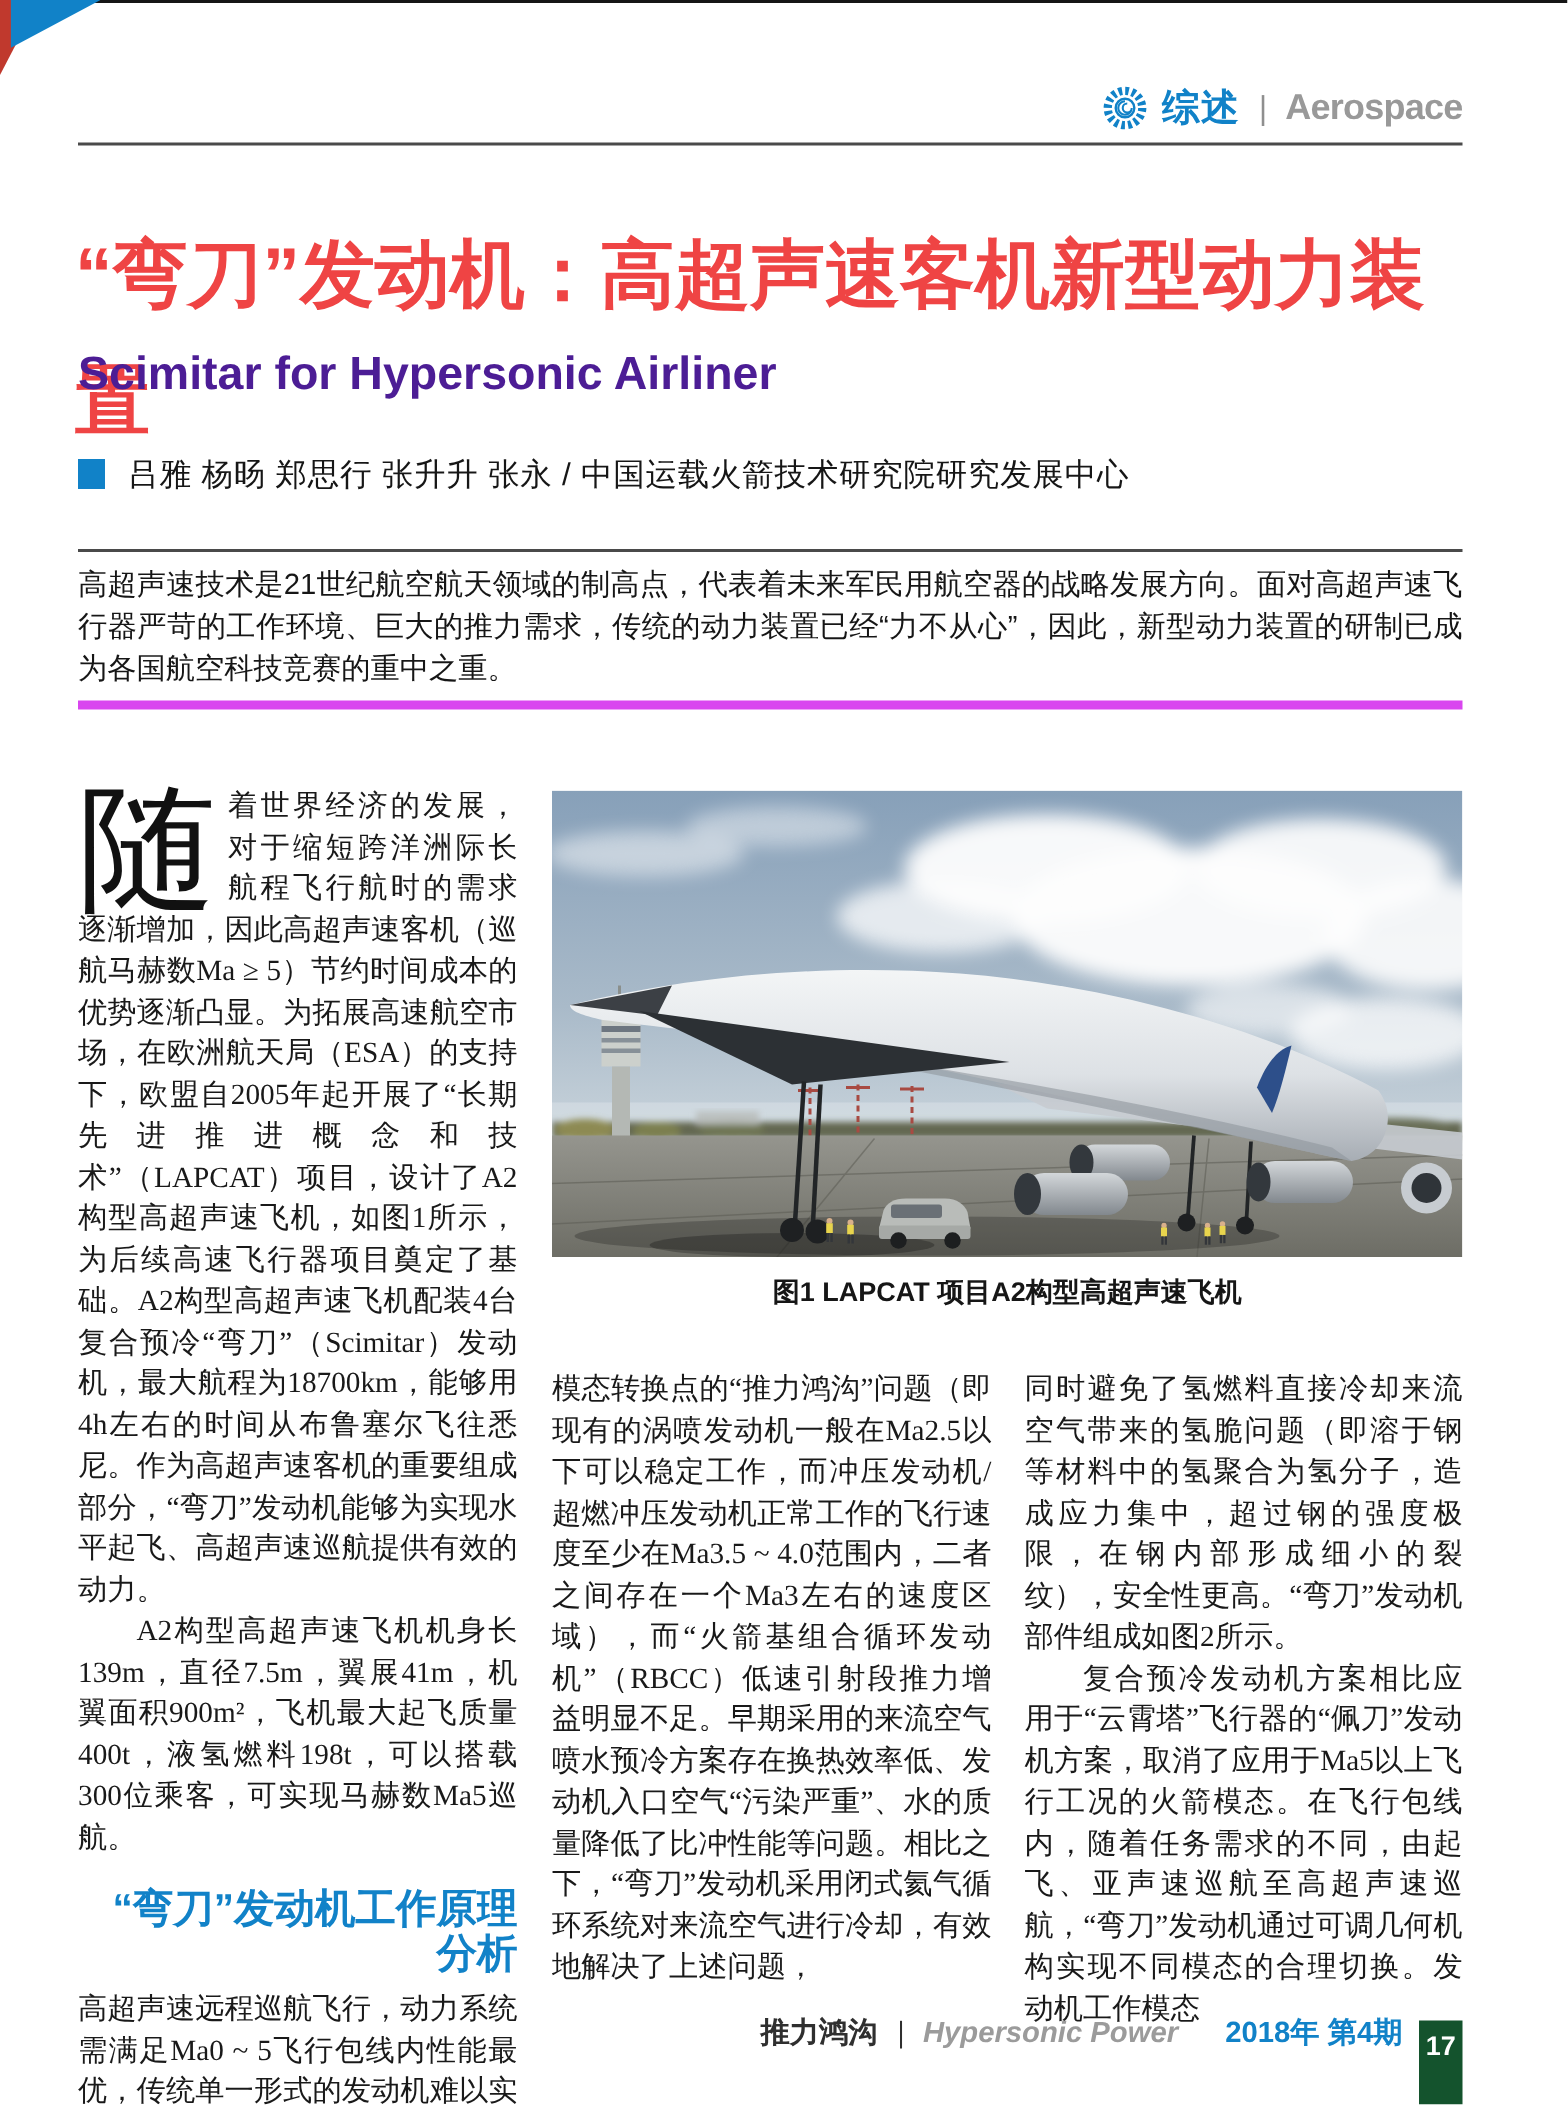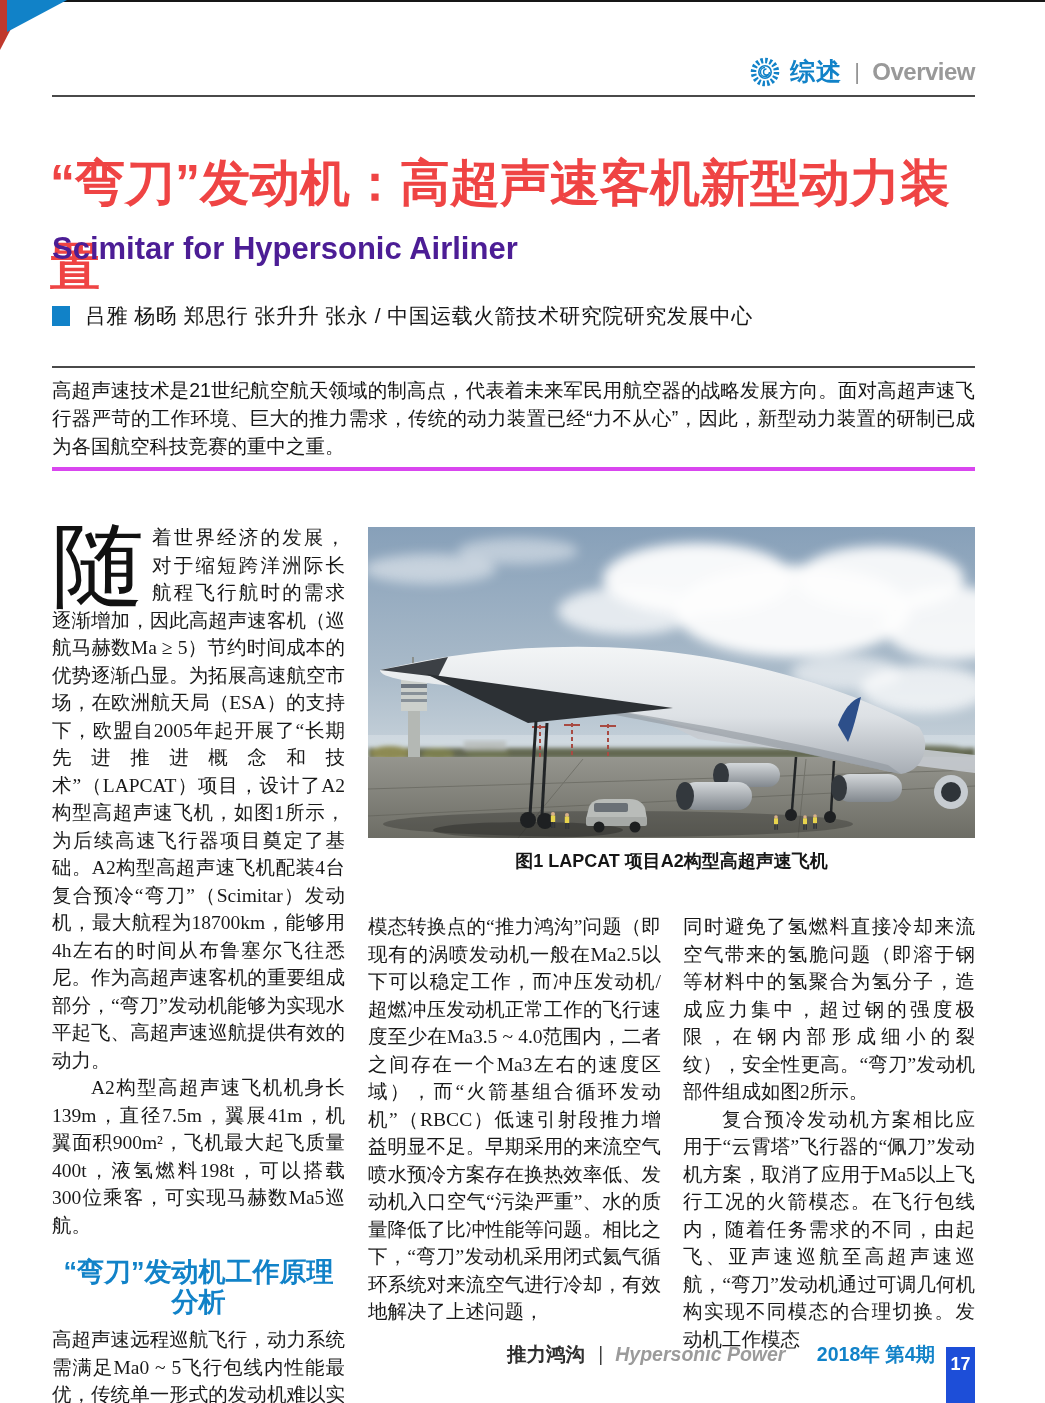--- a/index.html
+++ b/index.html
@@ -22,67 +22,67 @@
   .rule-top{position:absolute;top:95px;left:52px;width:923px;height:2px;background:#4a4a4a;}
   
   .title-cn{position:absolute;top:141px;left:50px;width:930px;font-size:50px;line-height:84px;
     font-weight:bold;color:#ef4444;letter-spacing:0;}
   .title-en{position:absolute;top:231px;left:52px;font-size:31px;font-weight:bold;color:#4c1d95;}
   .byline{position:absolute;top:302px;left:52px;display:flex;align-items:center;gap:15px;}
   .byline-bullet{width:18px;height:20px;background:#1182c8;flex:0 0 auto;}
   .byline-text{font-size:21px;color:#161616;letter-spacing:0.5px;}
   
   .abstract{position:absolute;top:366px;left:52px;width:923px;
-    border-top:2px solid #4a4a4a;border-bottom:4px solid #d946ef;
+    border-top:2px solid #4a4a4a;border-bottom:6px solid #d946ef;
     padding:8px 0 7px;box-sizing:border-box;}
   .abstract p{margin:0;font-size:19.5px;line-height:28px;text-align:justify;color:#161616;}
   
   .col{position:absolute;width:293px;font-family:"Liberation Serif","DejaVu Serif",serif;
     font-size:19.5px;line-height:27.5px;text-align:justify;color:#191919;}
   #col1{left:52px;top:524px;}
   #col2{left:368px;top:913px;}
   #col3{left:683px;top:913px;width:292px;}
   .col p{margin:0;}
   .indent{text-indent:2em;}
   .dropcap{float:left;font-size:92px;line-height:76px;padding:4px 8px 0 0;color:#111;
     font-family:"Liberation Serif","DejaVu Serif",serif;}
   .section-heading{font-family:"Liberation Sans","DejaVu Sans",sans-serif;
     font-size:27px;line-height:30px;font-weight:bold;color:#1182c8;
-    margin:18px 0 9px;text-align:center;letter-spacing:0;}
+    margin:18px 0 9px;text-align:right;letter-spacing:0;}
   
   .figure-photo{position:absolute;left:368px;top:527px;width:607px;height:311px;overflow:hidden;}
   .figure-photo svg{display:block;}
   .figure-caption{position:absolute;left:368px;top:849px;width:607px;text-align:center;
     font-size:18px;font-weight:bold;color:#161616;}
   
   .footer-line{position:absolute;top:1341px;left:52px;width:883px;text-align:right;
     font-size:19.5px;white-space:nowrap;}
   .footer-cn{font-weight:bold;color:#2f2f2f;}
   .footer-divider{font-weight:bold;color:#2f2f2f;margin:0 6px 0 8px;display:inline-block;transform:scaleX(.55);}
   .footer-en{font-weight:bold;font-style:italic;color:#9b9b9b;}
   .footer-issue{font-weight:bold;color:#1182c8;margin-left:26px;}
-  .page-tab{position:absolute;left:946px;top:1347px;width:29px;height:56px;background:#1d4ed8;
+  .page-tab{position:absolute;left:946px;top:1347px;width:29px;height:56px;background:#14532d;
     color:#ffffff;font-weight:bold;font-size:18px;text-align:center;padding-top:7px;box-sizing:border-box;}
 </style>
 </head>
 <body>
 
 <div class="top-edge"></div>
 <div class="corner-red"></div>
 <div class="corner-blue"></div>
 
 <div class="header">
   <svg class="logo-icon" viewBox="0 0 32 32">
     <circle cx="16" cy="16" r="11.5" fill="none" stroke="#1182c8" stroke-width="5.5" stroke-dasharray="2.4 2.1"></circle>
     <circle cx="16" cy="16" r="6.2" fill="none" stroke="#1182c8" stroke-width="1.6"></circle>
     <path d="M16 11.5 a4.5 4.5 0 1 0 4.5 4.5 a3 3 0 1 1 -3-3" fill="none" stroke="#1182c8" stroke-width="1.4"></path>
   </svg>
   <span class="section-cn">综述</span>
   <span class="header-divider">|</span>
-  <span class="section-en">Overview</span>
+  <span class="section-en">Aerospace</span>
 </div>
 <div class="rule-top"></div>
 
 <h1 class="title-cn" style="margin:0;">“弯刀”发动机：高超声速客机新型动力装置</h1>
 <h2 class="title-en" style="margin:0;">Scimitar for Hypersonic Airliner</h2>
 
 <div class="byline">
   <span class="byline-bullet"></span>
   <span class="byline-text">吕雅  杨旸  郑思行  张升升  张永 / 中国运载火箭技术研究院研究发展中心</span>
 </div>

